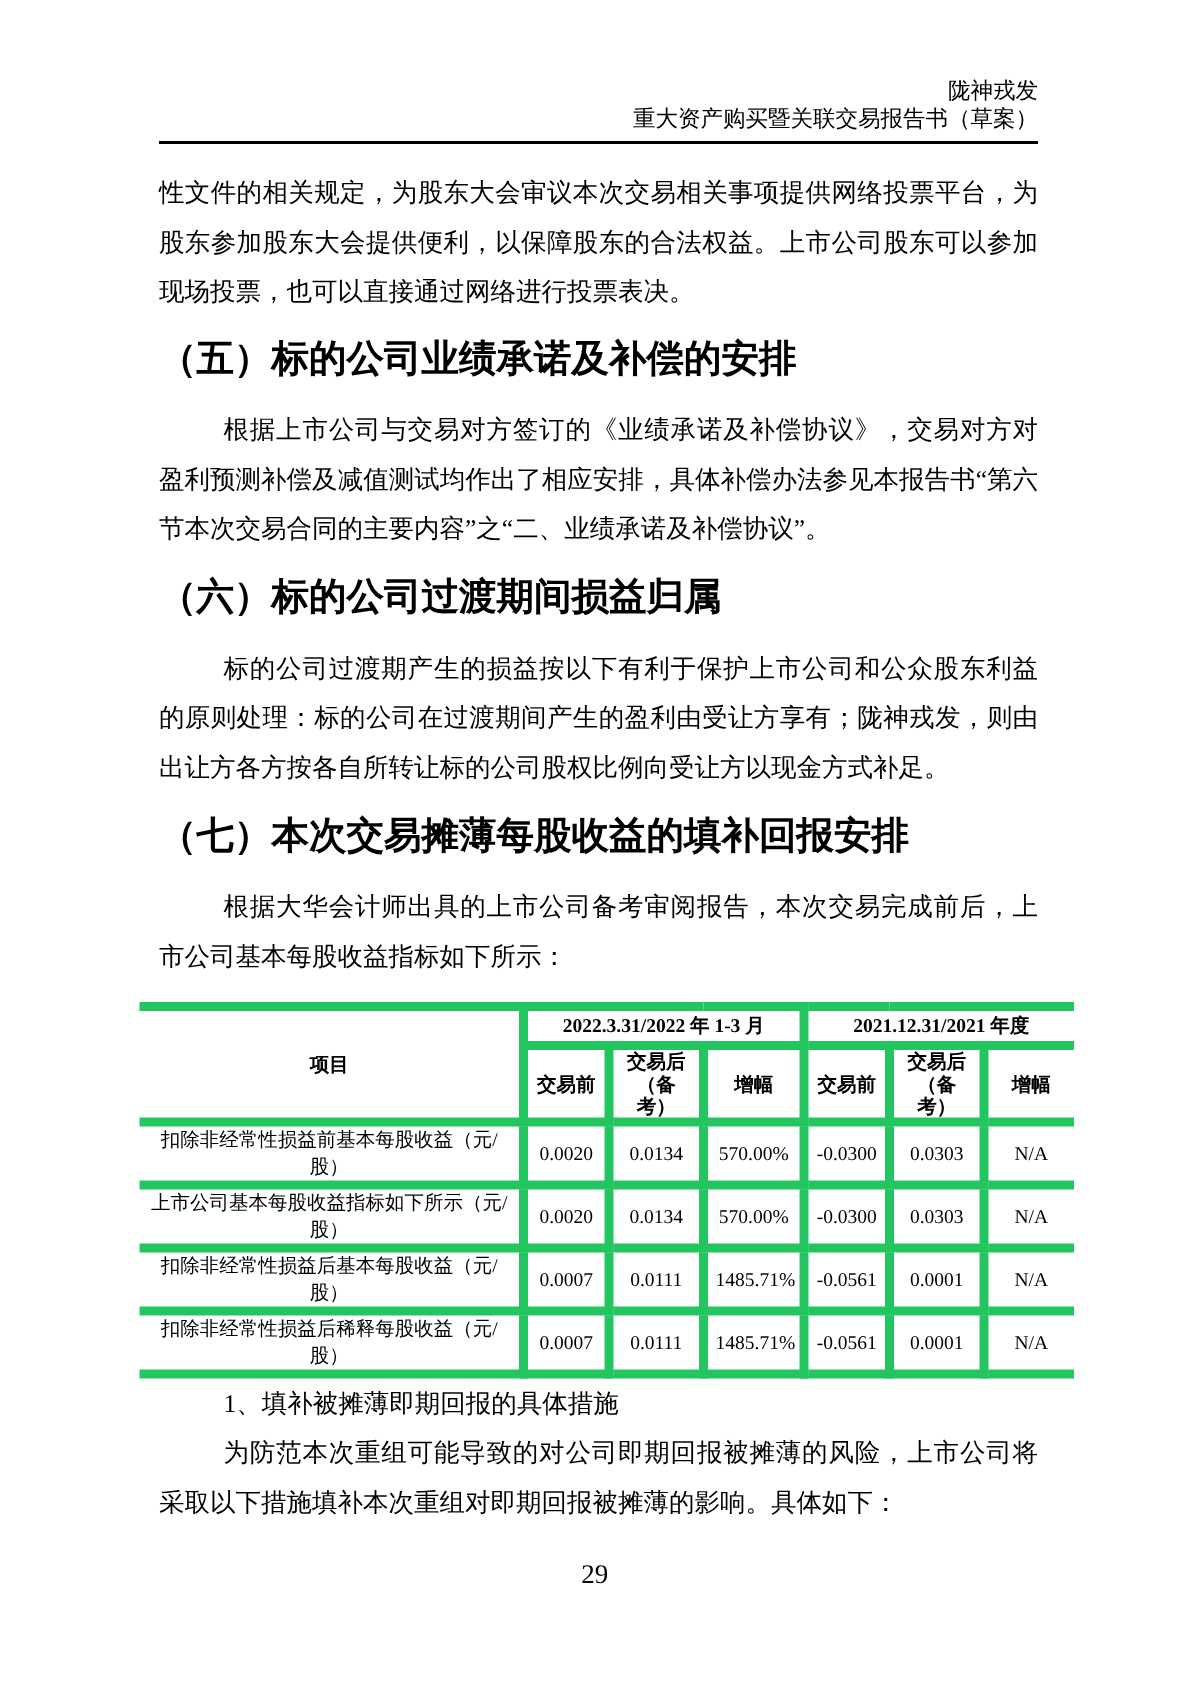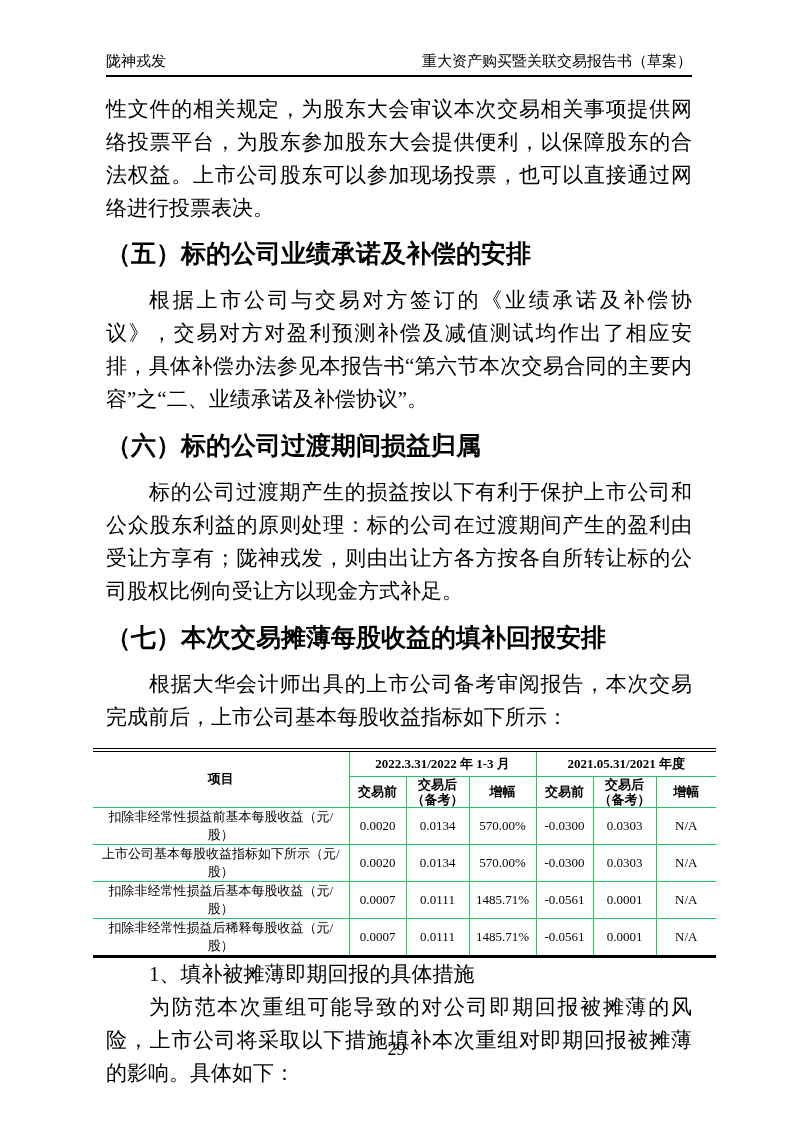--- a/index.html
+++ b/index.html
@@ -16,24 +16,25 @@
   }
   
   .doc-header {
     display: flex;
     justify-content: space-between;
     align-items: flex-end;
     font-size: 15px;
     line-height: 19px;
     padding-bottom: 4px;
     border-bottom: 2px solid #000;
+    flex-direction: column;
   }
   
   .para {
-    font-size: 21px;
+    font-size: 17px;
     line-height: 33px;
     text-align: justify;
     text-indent: 43px;
     margin: 19px 0 0 0;
     font-family: Liberation Serif, serif;
   }
   .para.no-indent { text-indent: 0; margin-top: 16px; }
   .para.tight { margin-top: 4px; }
   .para.flush { margin-top: 0; }
   .section-heading {
@@ -48,21 +49,21 @@
   .table-wrap { margin: 14px 0 0 -13px; }
   table.eps {
     width: 623px;
     table-layout: fixed;
     border-collapse: collapse;
     border-top: 4px double #000;
     border-bottom: 3px solid #000;
     font-size: 13px;
   }
   table.eps th, table.eps td {
-    border: 1px solid #22c55e;
+    border: 6px solid #22c55e;
     padding: 0 5px;
     overflow: hidden;
     box-sizing: border-box;
   }
   table.eps th {
     font-weight: bold;
     text-align: center;
     font-family: "Liberation Serif", "DejaVu Serif", serif;
   }
   tr.hr1 th { height: 26px; }
@@ -113,21 +114,21 @@
           <col style="width:63px">
           <col style="width:67px">
         <col style="width:57px">
           <col style="width:63px">
           <col style="width:60px">
       </colgroup>
       <thead>
         <tr class="hr1">
           <th rowspan="2" class="bl0">项目</th>
           <th colspan="3">2022.3.31/2022 年 1-3 月</th>
-          <th colspan="3" class="br0">2021.05.31/2021 年度</th>
+          <th colspan="3" class="br0">2021.12.31/2021 年度</th>
         </tr>
         <tr class="hr2">
           <th>交易前</th>
           <th>
             <span>交易后</span>
             <span>（备考）</span>
           </th>
           <th>增幅</th>
           <th>交易前</th>
           <th>

